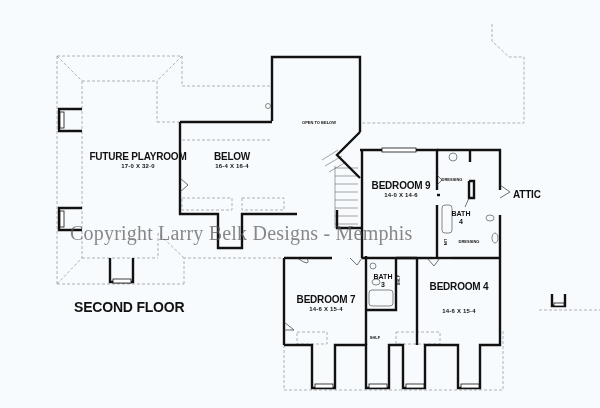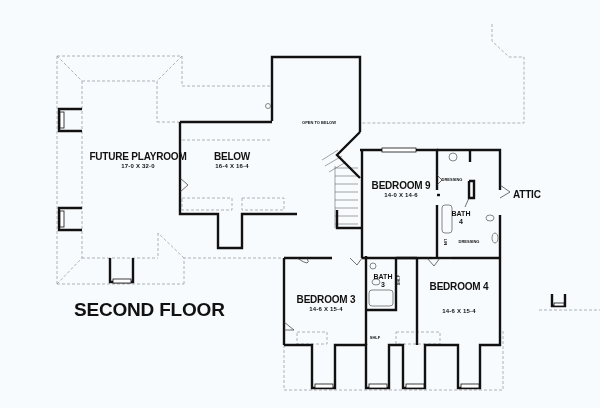--- a/index.html
+++ b/index.html
@@ -3,21 +3,21 @@
 <meta charset="utf-8">
 <style>
   html, body { margin: 0; padding: 0; background: #f8fbfd; }
   #plan { position: relative; width: 600px; height: 408px; overflow: hidden; background: #f8fbfd; font-family: "Liberation Sans", sans-serif; margin-left: 32px; }
   svg { position: absolute; left: 0; top: 0; }
   .lbl { position: absolute; color: #111; font-family: "Liberation Sans", sans-serif; white-space: nowrap; text-align: center; line-height: 1; }
   .room { font-weight: bold; font-size: 10px; letter-spacing: -0.2px; }
   .dim { font-weight: bold; font-size: 6px; letter-spacing: 0.2px; }
   .tiny { font-weight: bold; font-size: 4px; }
   .small { font-weight: bold; font-size: 7px; }
-  .floor { font-weight: bold; font-size: 19px; letter-spacing: -0.2px; }
+  .floor { font-weight: bold; font-size: 14px; letter-spacing: -0.2px; }
   .watermark { position: absolute; left: 38px; top: 222px; font-family: "Liberation Serif", serif; font-size: 20px; color: rgba(90,90,90,0.72); white-space: nowrap; letter-spacing: 0.2px; }
 </style>
 </head>
 <body>
 
 <div id="plan">
   <svg width="600" height="408" viewBox="0 0 600 408">
 
     <g fill="none" stroke="#9aa0a6" stroke-width="0.8" stroke-dasharray="3,2">
 
@@ -147,21 +147,21 @@
   <div class="lbl dim" style="left:56px;top:163px;width:100px;">17-0 X 32-0</div>
 
   <div class="lbl room" style="left:175px;top:152px;width:50px;">BELOW</div>
   <div class="lbl dim" style="left:175px;top:163px;width:50px;">16-4 X 16-4</div>
 
   <div class="lbl tiny" style="left:262px;top:121px;width:50px;">OPEN TO BELOW</div>
 
   <div class="lbl room" style="left:339px;top:181px;width:60px;">BEDROOM 9</div>
   <div class="lbl dim" style="left:339px;top:192px;width:60px;">14-0 X 14-6</div>
 
-  <div class="lbl room" style="left:264px;top:295px;width:60px;">BEDROOM 3</div>
+  <div class="lbl room" style="left:264px;top:295px;width:60px;">BEDROOM 7</div>
   <div class="lbl dim" style="left:264px;top:306px;width:60px;">14-6 X 15-4</div>
 
   <div class="lbl room" style="left:397px;top:282px;width:60px;">BEDROOM 4</div>
   <div class="lbl dim" style="left:397px;top:308px;width:60px;">14-6 X 15-4</div>
 
   <div class="lbl small" style="left:341px;top:273px;width:20px;">BATH</div>
   <div class="lbl small" style="left:341px;top:281px;width:20px;">3</div>
 
   <div class="lbl small" style="left:419px;top:210px;width:20px;">BATH</div>
   <div class="lbl small" style="left:419px;top:218px;width:20px;">4</div>
@@ -170,13 +170,14 @@
   <div class="lbl tiny" style="left:424px;top:240px;width:26px;">DRESSING</div>
 
   <div class="lbl room" style="left:481px;top:190px;width:30px;text-align:left;">ATTIC</div>
 
   <div class="lbl tiny" style="left:405px;top:240px;width:16px;transform:rotate(90deg);">LIN</div>
   <div class="lbl tiny" style="left:336px;top:336px;width:14px;">SHLF</div>
   <div class="lbl tiny" style="left:360px;top:278px;width:14px;transform:rotate(-90deg);">SHLF</div>
 
   <div class="lbl floor" style="left:42px;top:300px;text-align:left;">SECOND FLOOR</div>
 
+  <div class="watermark">Copyright Larry Belk Designs - Memphis</div>
 </div>
 
 </body></html>

